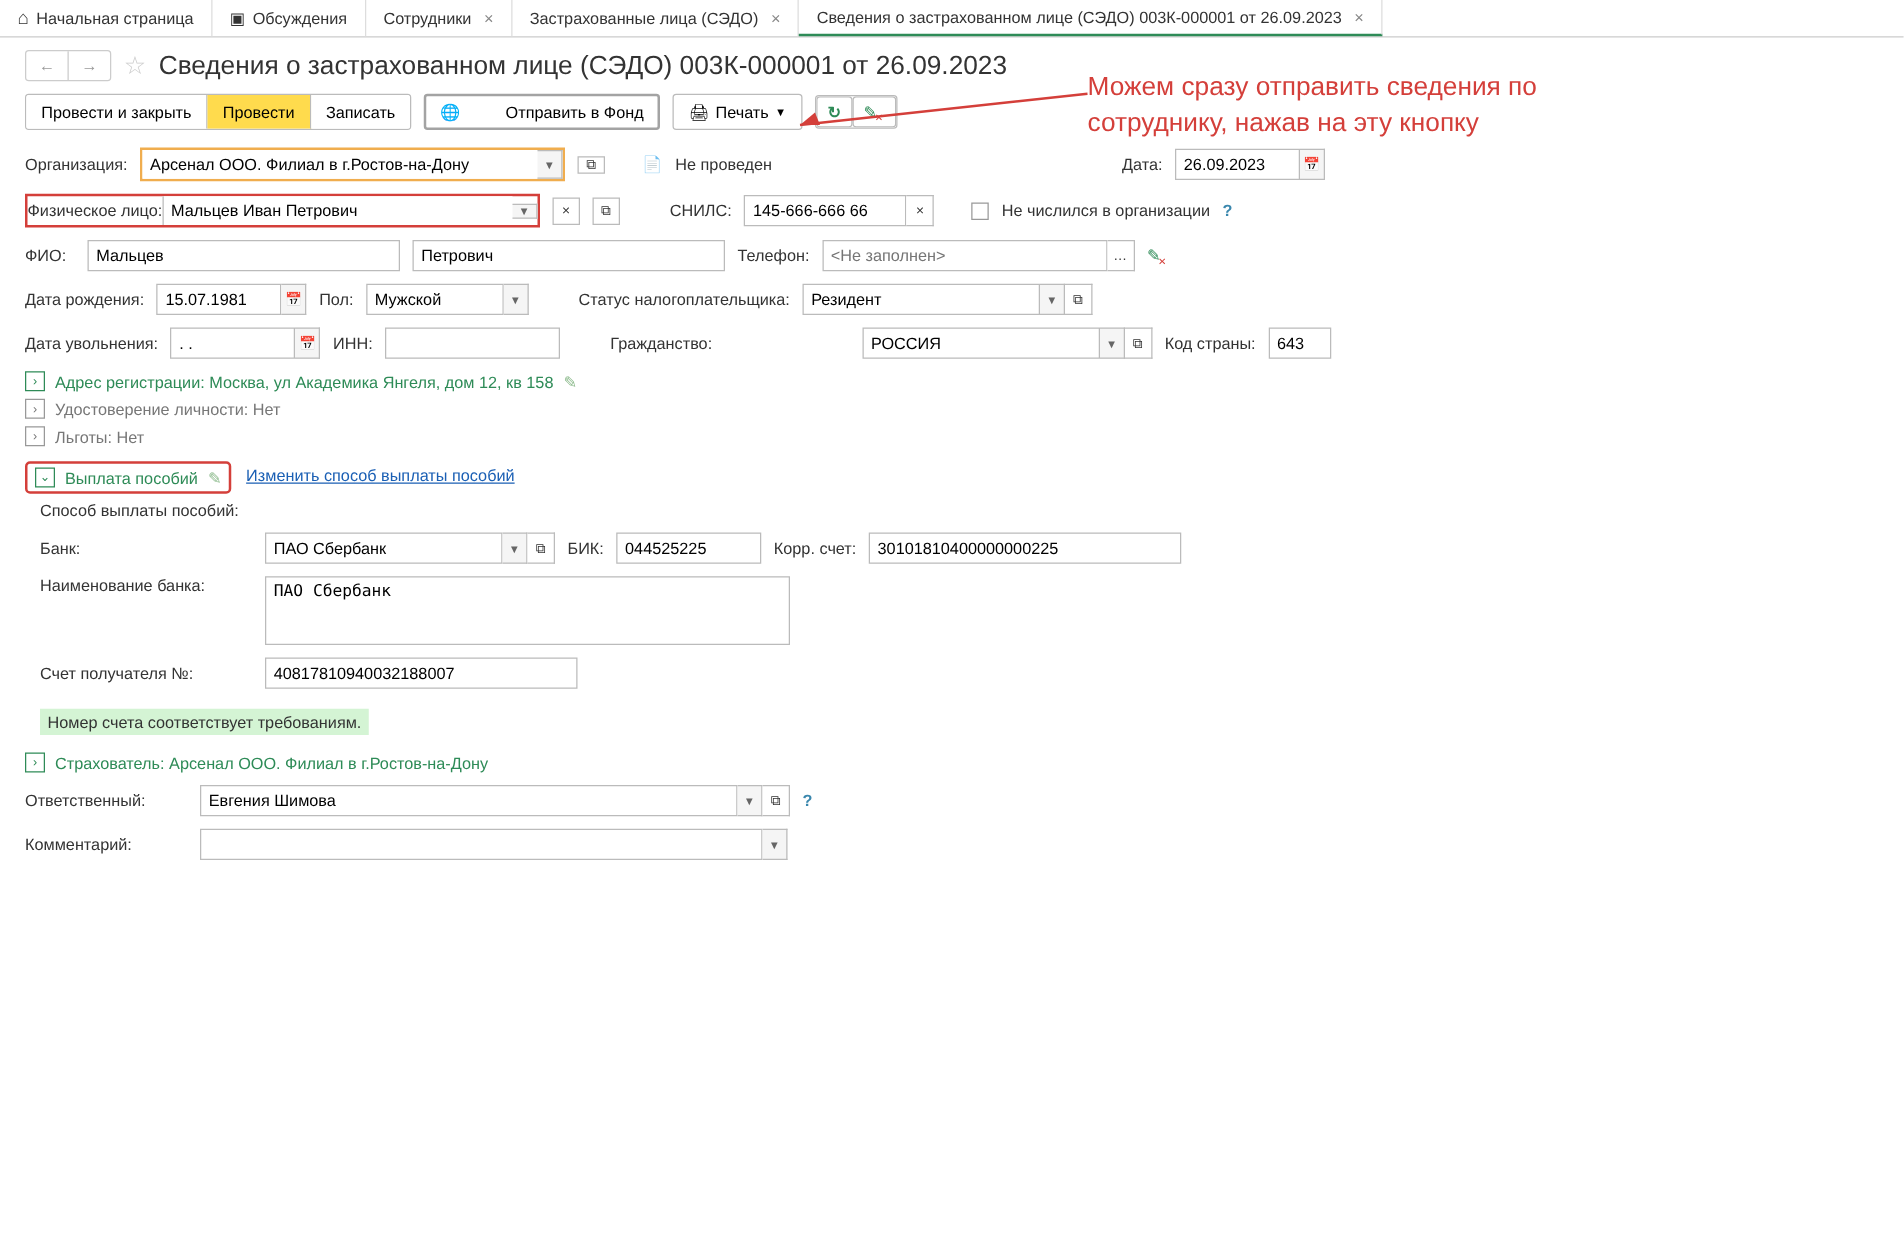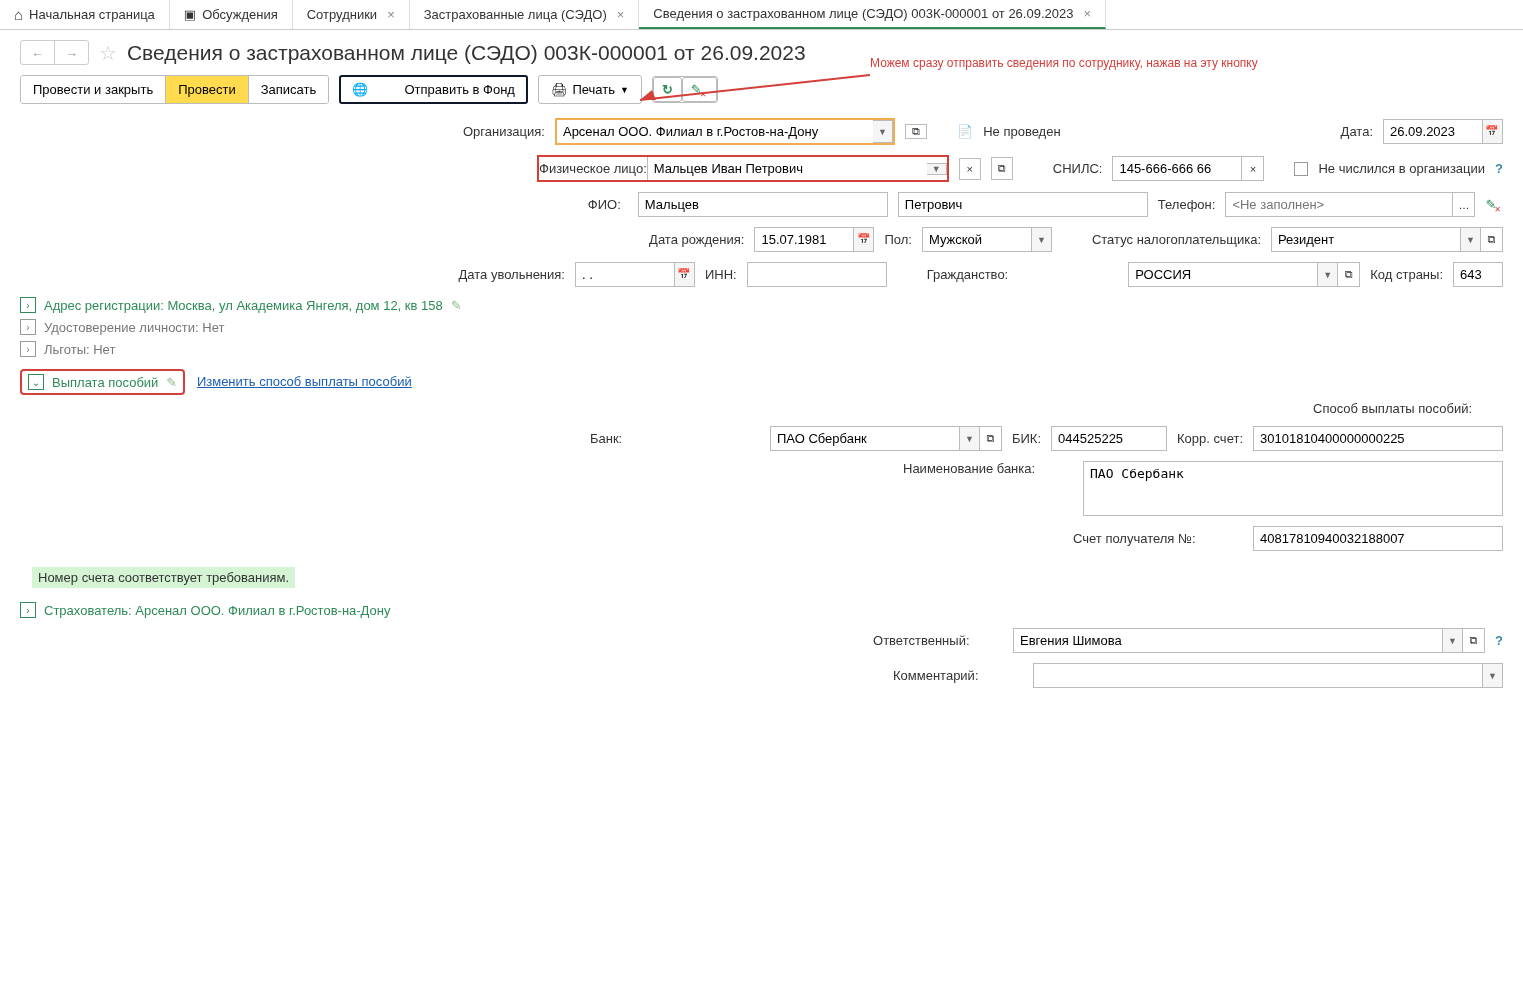--- a/index.html
+++ b/index.html
@@ -16,23 +16,23 @@
 .nav-arrows span { padding: 4px 10px; color: #999; border-right: 1px solid #ccc; cursor: pointer; }
 .nav-arrows span:last-child { border-right: none; }
 .star { color: #ccc; font-size: 20px; cursor: pointer; }
 .title { font-size: 21px; color: #333; }
 .toolbar { display: flex; align-items: center; gap: 10px; margin-bottom: 14px; flex-wrap: wrap; }
 .btn-group { display: flex; border: 1px solid #bbb; border-radius: 3px; overflow: hidden; }
 .btn-group .btn { border: none; border-right: 1px solid #bbb; border-radius: 0; }
 .btn-group .btn:last-child { border-right: none; }
 .btn { padding: 6px 12px; background: #fff; border: 1px solid #bbb; border-radius: 3px; cursor: pointer; font-size: 13px; display: inline-flex; align-items: center; gap: 5px; }
 .btn.yellow { background: #ffdb4d; }
-.btn.highlight-red { border: 2px solid #0f172a; padding: 5px 11px; gap: 36px; }
+.btn.highlight-red { border: 2px solid #a3a3a3; padding: 5px 11px; gap: 36px; }
 .icon-btn { padding: 4px 8px; border: 1px solid #bbb; border-radius: 3px; cursor: pointer; background: #fff; }
-.form-row { display: flex; align-items: center; gap: 10px; margin-bottom: 10px; flex-wrap: wrap; justify-content: flex-end; }
+.form-row { display: flex; align-items: center; gap: 10px; margin-bottom: 10px; flex-wrap: wrap; }
 .label { color: #333; white-space: nowrap; }
 .input-wrap { display: flex; align-items: stretch; }
 .input { border: 1px solid #bbb; padding: 4px 6px; font-size: 13px; background: #fff; }
 .input-sm { width: 100px; }
 .dd { width: 20px; border: 1px solid #bbb; border-left: none; background: #f5f5f5; display: flex; align-items: center; justify-content: center; cursor: pointer; font-size: 9px; color: #666; }
 .ext { width: 22px; border: 1px solid #bbb; border-left: none; background: #fff; display: flex; align-items: center; justify-content: center; cursor: pointer; font-size: 11px; }
 .highlight-yellow { border: 2px solid #f0ad4e !important; }
 .highlight-red-box { border: 2px solid #d43f3a !important; }
 .section-header { color: #2e8b57; font-size: 15px; margin: 14px 0 10px 0; }
 .expand-row { display: flex; align-items: center; gap: 8px; margin: 6px 0; color: #777; }
@@ -42,21 +42,21 @@
 .link { color: #1a5fb4; text-decoration: underline; cursor: pointer; }
 .seg-group { display: flex; }
 .seg { padding: 5px 14px; border: 1px solid #bbb; cursor: pointer; background: #fff; margin-left: -1px; }
 .seg:first-child { margin-left: 0; }
 .seg.active { color: #2e8b57; }
 .sub-section { padding-left: 12px; }
 .textarea { border: 1px solid #bbb; padding: 4px 6px; font-size: 13px; resize: none; }
 .status-ok { background: #d4f4d4; padding: 3px 6px; display: inline-block; margin-top: 6px; }
 .checkbox { width: 14px; height: 14px; border: 1px solid #999; display: inline-block; }
 .help-icon { color: #3a87ad; font-weight: bold; cursor: pointer; }
-.annotation { position: absolute; color: #d43f3a; font-size: 12px; }
+.annotation { position: absolute; color: #d43f3a; font-size: 21px; }
 .arrow-svg { position: absolute; }
 .pencil { color: #8fbc8f; cursor: pointer; }
 .globe::before { content: "🌐"; font-size: 13px; }
 .printer::before { content: "🖨"; }
 .refresh::before { content: "↻"; color: #2e8b57; font-weight: bold; }
 .pen-x::before { content: "✎"; color: #2e8b57; }
 .pen-x::after { content: "✕"; color: #d43f3a; font-size: 8px; position: relative; top: 3px; left: -2px; }
 .doc-icon::before { content: "📄"; font-size: 13px; }
 .cal::before { content: "📅"; font-size: 11px; }
 </style>

